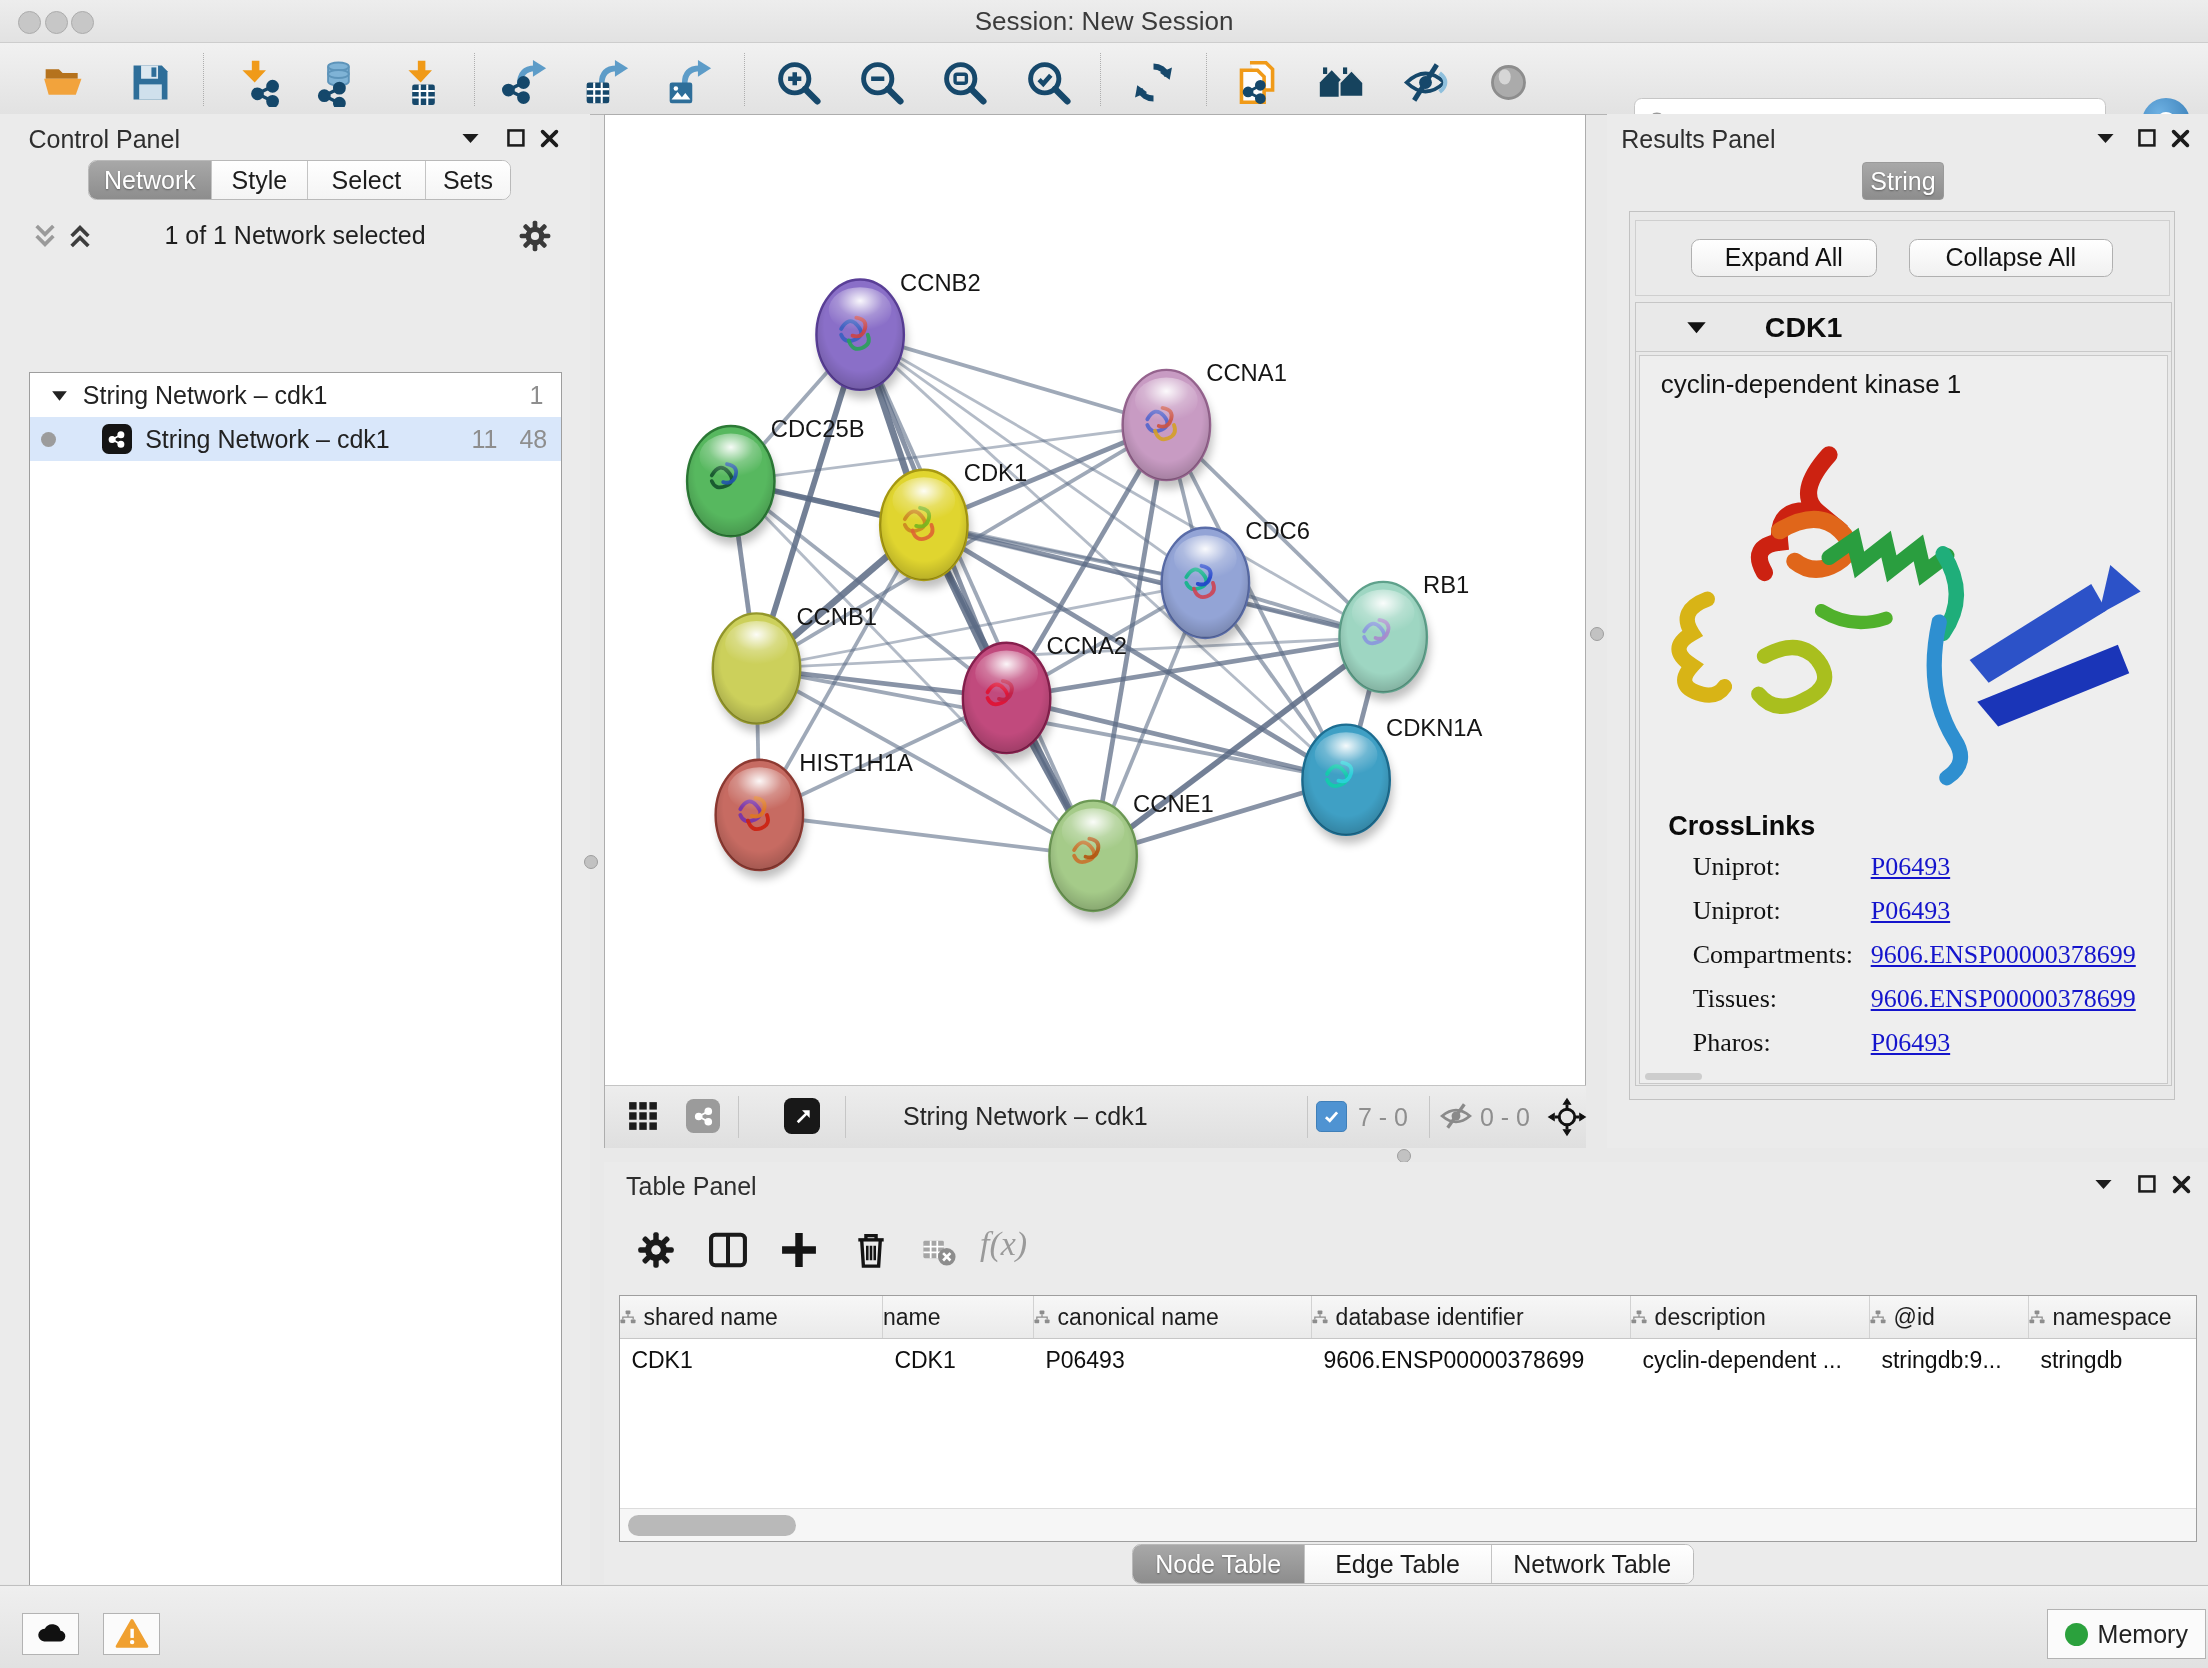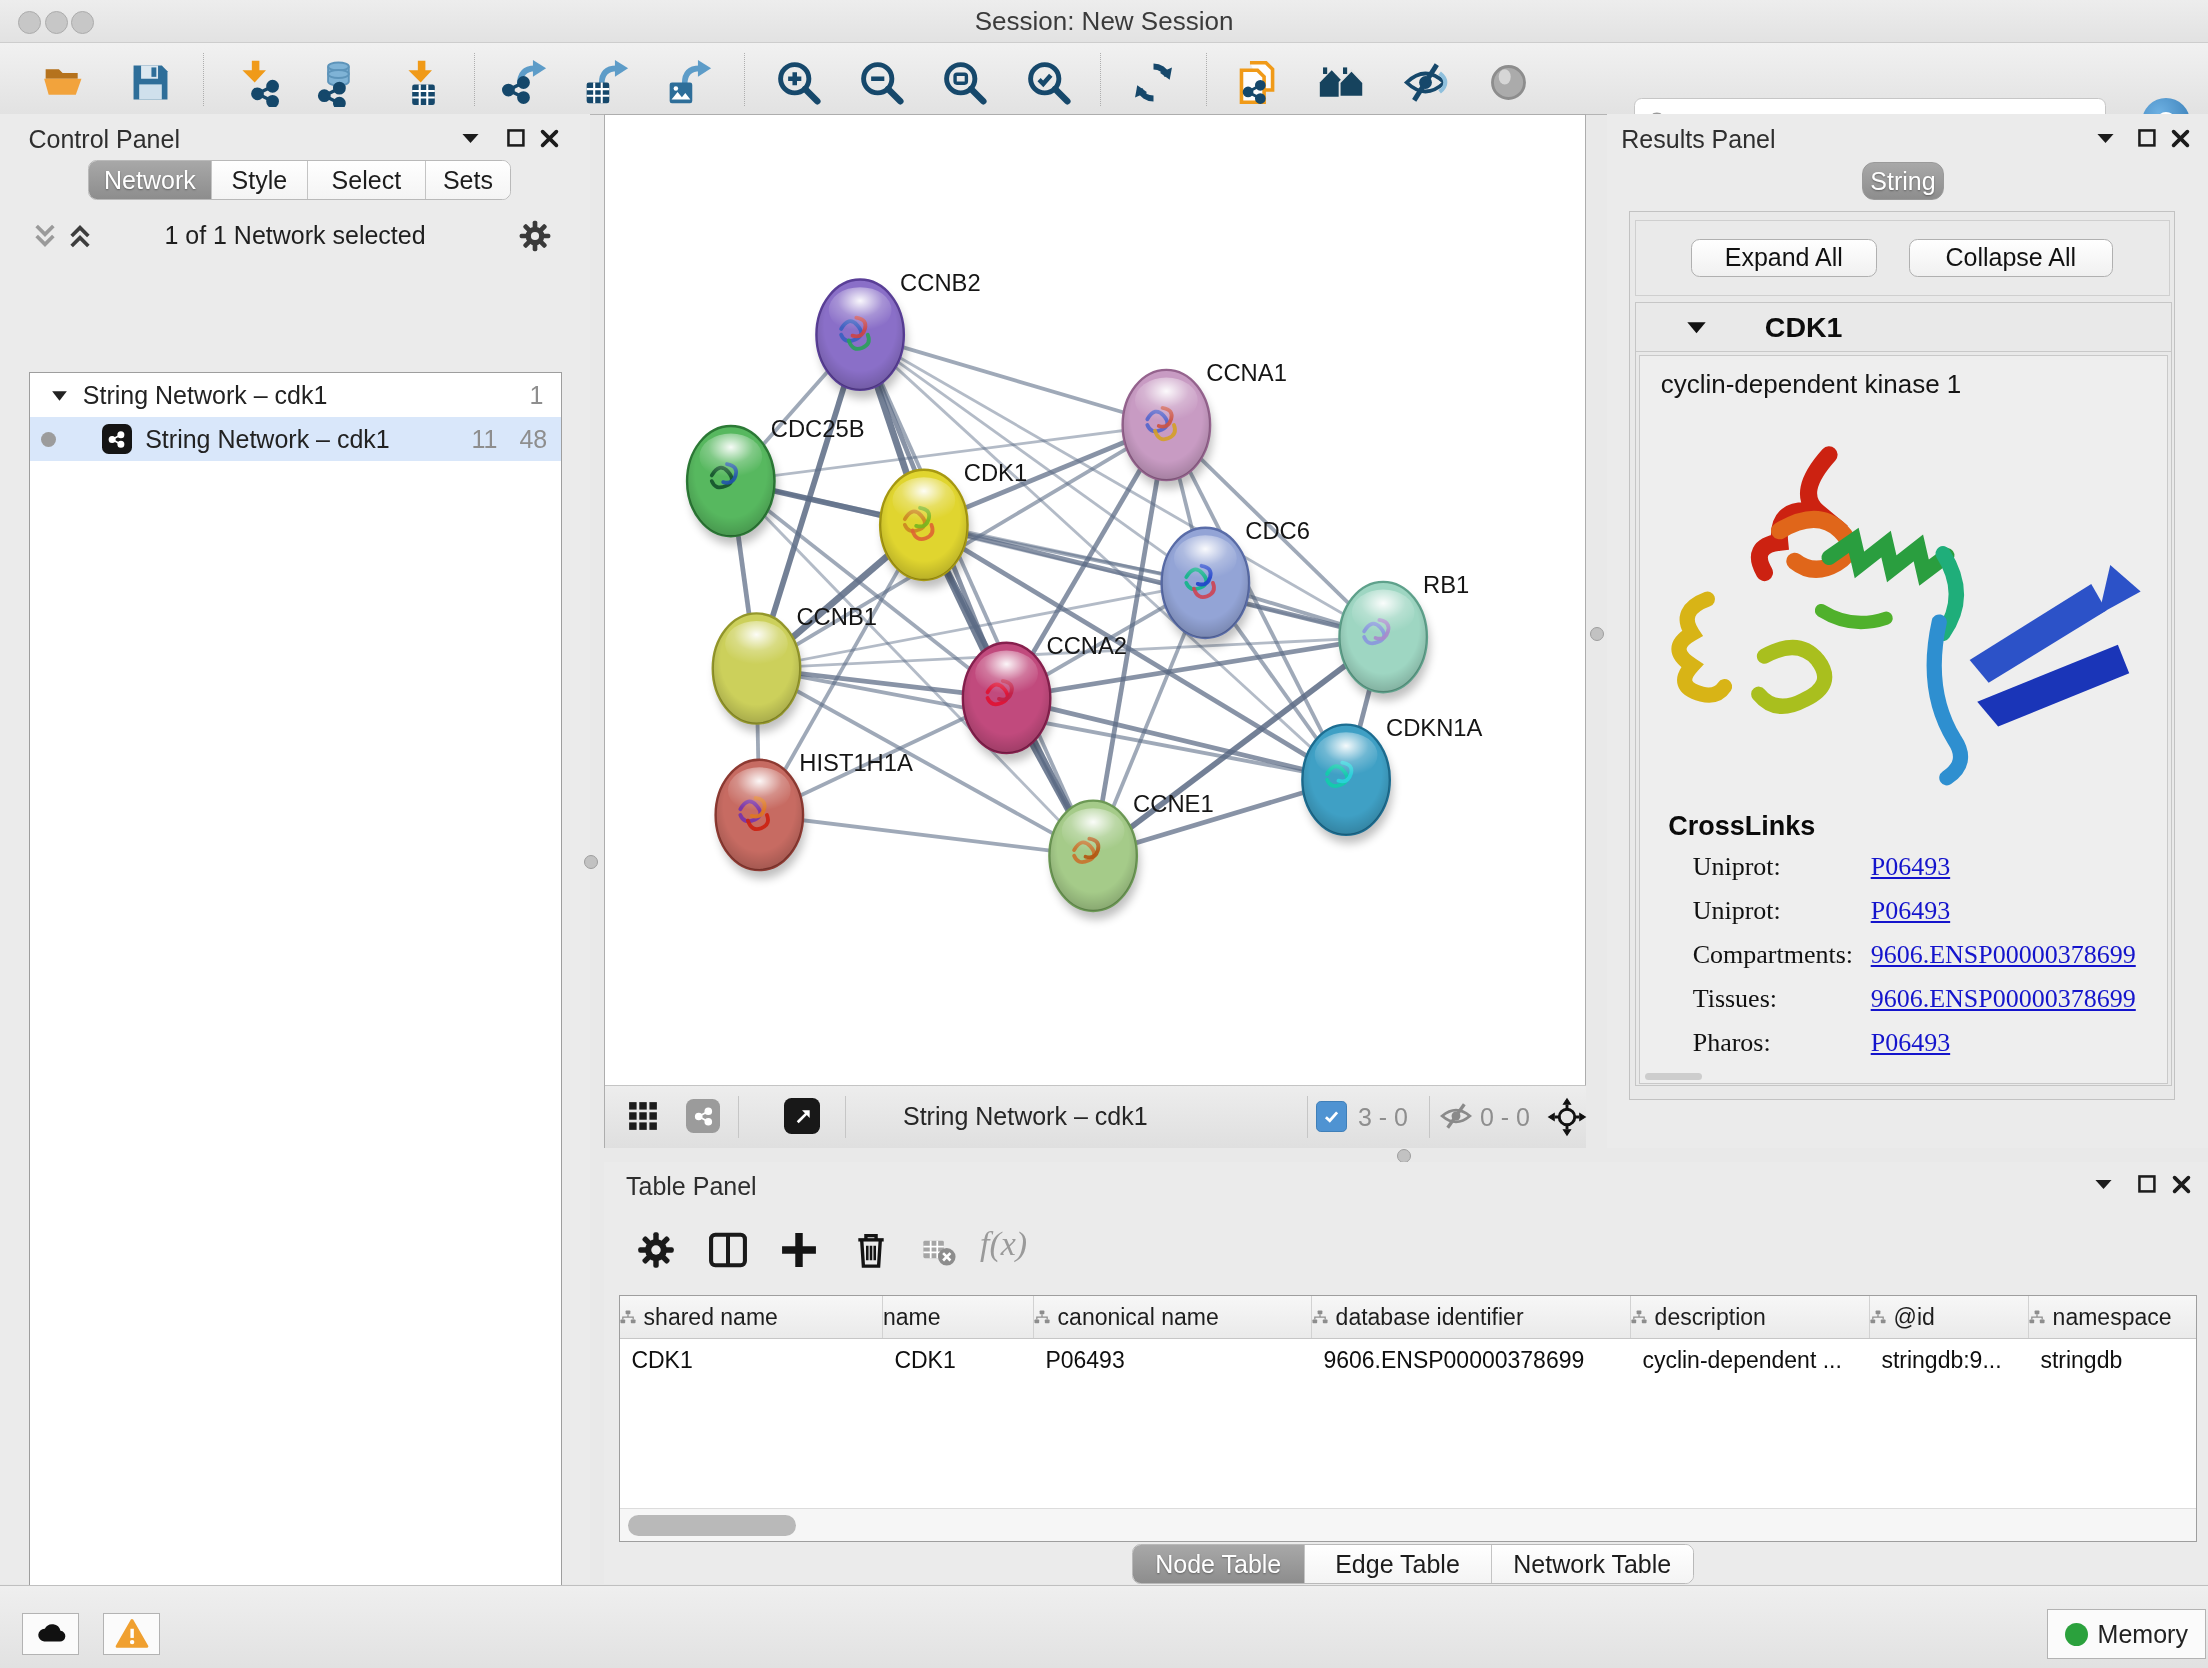--- a/index.html
+++ b/index.html
@@ -20,21 +20,21 @@
   .help{position:absolute;left:2142px;top:55px;width:48px;height:48px;border-radius:50%;background:radial-gradient(circle at 35% 30%,#6db0e2,#2f74ae);color:#fff;font-size:30px;font-weight:bold;text-align:center;line-height:48px}
   
   .panel{background:#ebebeb;position:absolute}
   .panel-hd{font-size:25px;color:#2e2e2e}
   .hd-btn{position:absolute;top:13.3px}
   
   .tabgroup{position:absolute;display:flex;height:38px;border:1px solid #b9b9b9;border-radius:8.6px;overflow:hidden;background:#fdfdfd}
   .tab{height:38px;display:flex;align-items:center;justify-content:center;font-size:25px;color:#1c1c1c;border-right:1px solid #c4c4c4;background:linear-gradient(#ffffff,#f4f4f4)}
   .tab:last-child{border-right:none}
   .tab.sel{background:linear-gradient(#a8a8a8,#8d8d8d);color:#fff;text-shadow:0 1px 1.9px rgba(0,0,0,.35)}
-  .pilltab{position:absolute;height:36px;border:1px solid #9a9a9a;border-radius:12px;background:linear-gradient(#a8a8a8,#8d8d8d);color:#fff;font-size:25px;display:flex;align-items:center;justify-content:center;text-shadow:0 1px 1.9px rgba(0,0,0,.35)}
+  .pilltab{position:absolute;height:36px;border:1px solid #9a9a9a;border-radius:4px;background:linear-gradient(#a8a8a8,#8d8d8d);color:#fff;font-size:25px;display:flex;align-items:center;justify-content:center;text-shadow:0 1px 1.9px rgba(0,0,0,.35)}
   .btn{position:absolute;height:36px;border:1px solid #b0b0b0;border-radius:8.6px;background:linear-gradient(#ffffff,#f0f0f0);font-size:25px;display:flex;align-items:center;justify-content:center;color:#111}
   
   .treebox{position:absolute;left:28.5px;top:258px;width:531px;height:1316px;background:#fff;border:1.9px solid #9e9e9e}
   .trow{position:relative;height:44px;display:flex;align-items:center;font-size:25px}
   .trow.sel{background:#d9e7fa}
   .count{color:#8e8e8e}
   
   .netpanel{left:604px;top:114px;width:982px;height:1034px;background:#fff;border:1px solid #adadad;position:absolute;box-sizing:border-box}
   .netbar{position:absolute;left:0;top:970px;width:981px;height:62px;background:linear-gradient(#ededed,#dfdfdf);border-top:1px solid #c4c4c4}
   .vline{position:absolute;top:9.5px;height:42px;border-left:1px solid #c6c6c6}
@@ -537,21 +537,21 @@
         </svg>
       </span>
     <span class="vline" style="left:240px"></span>
     <span class="abs" style="left:298px;top:16px;font-size:25px;color:#262626">String Network – cdk1</span>
     <span class="vline" style="left:702px"></span>
     <span class="cbox" style="left:711px;top:15px;display:flex;align-items:center;justify-content:center">
         <svg width="21" height="21" viewBox="0 0 30 30">
           <polyline points="7,16 12.5,21 23,9" fill="none" stroke="#fff" stroke-width="4"></polyline>
         </svg>
       </span>
-    <span class="abs graycnt" style="left:753px;top:17px">3 - 0</span>
+    <span class="abs graycnt" style="left:753px;top:17px">7 - 0</span>
     <span class="vline" style="left:824px"></span>
     <span class="abs" style="left:833px;top:12.4px">
         <svg width="36" height="36" viewBox="0 0 26 26">
           <path d="M3 13 Q13 4.5 23 13 Q13 21.5 3 13 Z" fill="none" stroke="#8a8a8a" stroke-width="2"></path>
           <circle cx="13" cy="13" r="3.2" fill="#8a8a8a"></circle>
           <path d="M7 21.5 L19 4.5" stroke="#8a8a8a" stroke-width="2.4"></path>
         </svg>
       </span>
     <span class="abs graycnt" style="left:875px;top:17px">0 - 0</span>
     <span class="abs" style="left:942px;top:10.5px">

